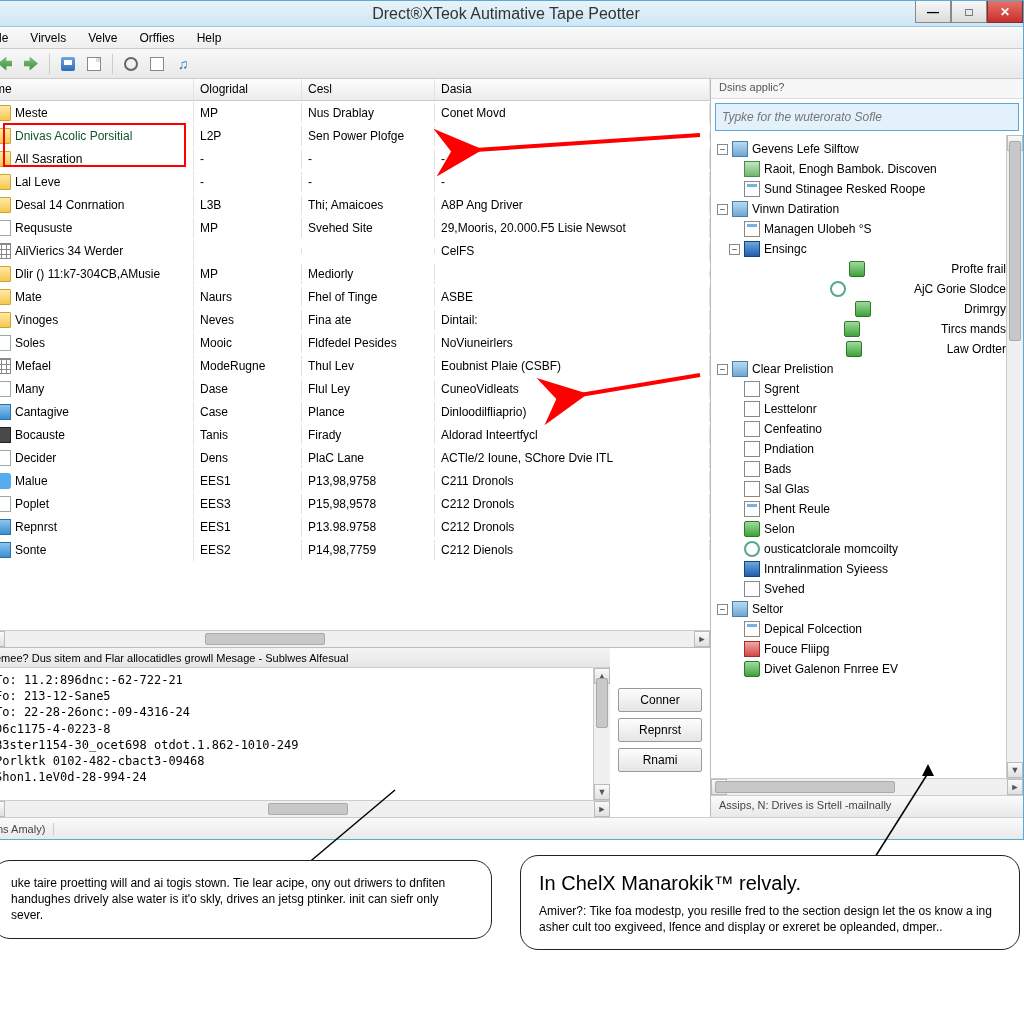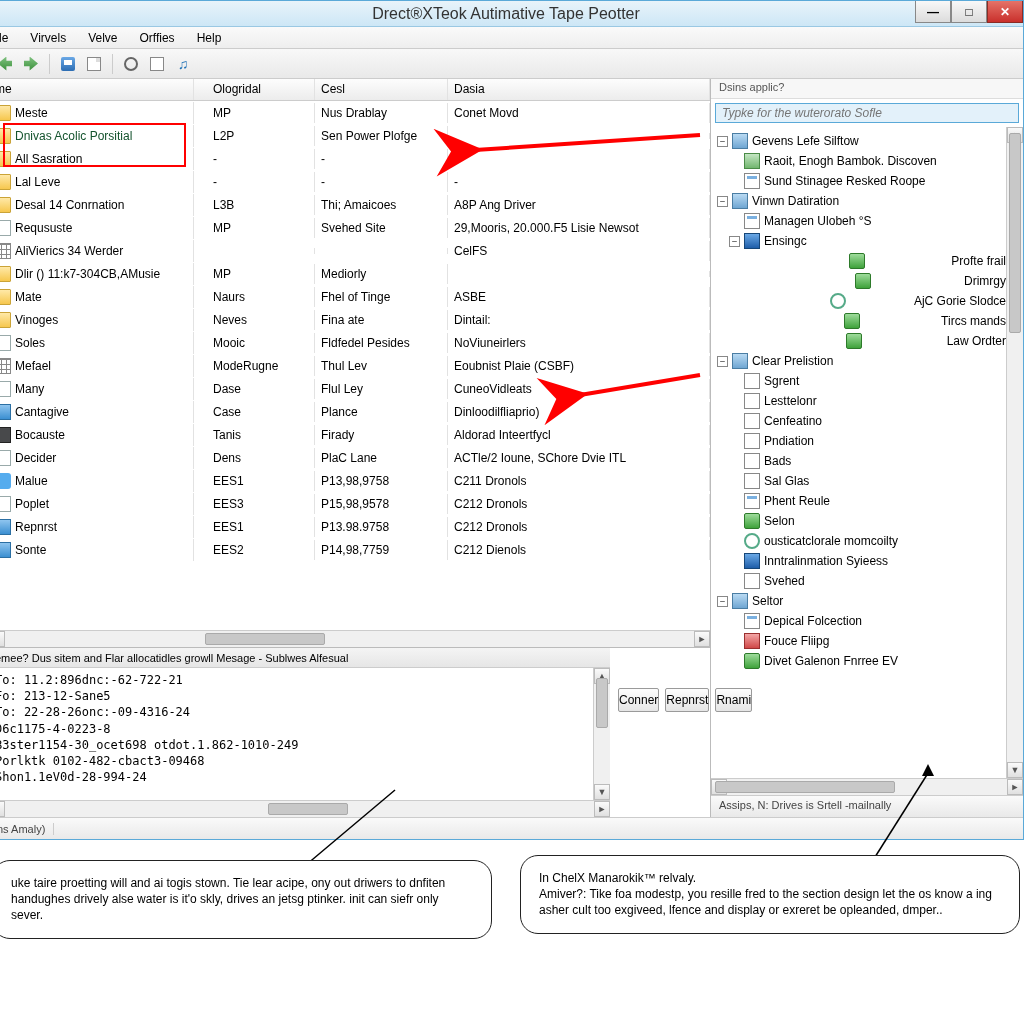--- a/index.html
+++ b/index.html
@@ -32,21 +32,21 @@
 .i-gear{ width:14px;height:14px;border:2px solid #666;border-radius:50%;position:relative;}
 .i-note{ background:#fff;border:1px solid #888;}
 .i-music{ color:#1b6fb5; font-size:14px; line-height:1;}
 
 .body { display:flex; height:calc(100% - 26px - 22px - 30px - 22px); }
 .mainpane { flex:1; display:flex; flex-direction:column; border-right:1px solid #bbb;}
 .sidepane { width:312px; display:flex; flex-direction:column;}
 
 .listhead { display:flex; height:22px; background:linear-gradient(#fdfdfd,#ececec); border-bottom:1px solid #ccc;}
 .listhead .col, .row .col { padding:3px 6px; border-right:1px solid #e2e2e2; white-space:nowrap; overflow:hidden; text-overflow:ellipsis;}
-.col.c1{ width:205px;} .col.c2{ width:108px;margin-left:13px;} .col.c3{ width:133px;} .col.c4{ flex:1;}
+.col.c1{ width:205px;} .col.c2{ width:108px;} .col.c3{ width:133px;} .col.c4{ flex:1;}
 .listbody { flex:1; overflow:hidden; background:#fff;}
 .row { display:flex; align-items:center; height:23px;}
 .row .ic { width:16px;height:16px; margin-right:4px; display:inline-block; vertical-align:middle;}
 .ic-folder{ background:linear-gradient(#ffe9a8,#f6c74e); border:1px solid #caa337; border-radius:1px;}
 .ic-file{ background:#fff; border:1px solid #9aa; position:relative;}
 .ic-blue{ background:linear-gradient(#8fc5ef,#3b8fd1); border:1px solid #2b6fa3;}
 .ic-grid{ background:#fff;border:1px solid #888;background-image:linear-gradient(#888 1px,transparent 1px),linear-gradient(90deg,#888 1px,transparent 1px);background-size:5px 5px;}
 .ic-dark{ background:#48494b;border:1px solid #222;}
 .ic-tw{ background:#55acee; border-radius:3px;}
 .row.sel .c1{ background:#fff; }
@@ -60,51 +60,51 @@
 .logtext{ flex:1; overflow:auto; padding:4px 6px; font-family:Consolas,monospace; font-size:12px; line-height:1.35; white-space:pre;}
 .scroll-y{ width:17px; background:#f0f0f0; border-left:1px solid #ccc; position:relative;}
 .scroll-y .thumb{ position:absolute; left:2px; right:2px; top:10px; height:50px; background:#c8c8c8; border:1px solid #aaa; border-radius:2px;}
 .scroll-y .arr{ position:absolute; left:0;right:0;height:16px; background:linear-gradient(#fafafa,#e0e0e0); border:1px solid #bbb; text-align:center; font-size:9px; line-height:14px; color:#555;}
 .scroll-y .arr.up{top:0;} .scroll-y .arr.dn{bottom:0;}
 .scroll-x{ height:17px; background:#f0f0f0; border-top:1px solid #ccc; display:flex; align-items:center; position:relative;}
 .scroll-x .thumb{ position:absolute; top:2px; bottom:2px; left:30%; width:120px; background:#c8c8c8; border:1px solid #aaa; border-radius:2px;}
 .scroll-x .arr{ width:16px; height:100%; background:linear-gradient(#fafafa,#e0e0e0); border:1px solid #bbb; text-align:center; font-size:9px; line-height:14px; color:#555;}
 .scroll-x .arr.rt{ margin-left:auto;}
 
-.btncol{ width:100px; padding:40px 8px 0; display:flex; flex-direction:row; gap:6px;}
+.btncol{ width:100px; padding:40px 8px 0; display:flex; flex-direction:column; gap:6px;}
 .wbtn{ height:24px; background:linear-gradient(#fdfdfd,#e5e5e5); border:1px solid #9a9a9a; border-radius:2px; font-size:12px; text-align:center; line-height:22px; cursor:default;}
 
 .statusbar{ height:22px; background:linear-gradient(#fafafa,#e9e9e9); border-top:1px solid #ccc; display:flex; align-items:center;}
 .statusbar .cell{ padding:0 8px; border-right:1px solid #ccc; font-size:11px; color:#444;}
 .statusbar .cell:last-child{ margin-left:auto; border-right:none; border-left:1px solid #ccc;}
 
 
 .sidetitle{ height:20px; padding:2px 8px; font-size:11px; color:#555; background:#f7f7f7; border-bottom:1px solid #ddd;}
 .sidesearch{ margin:4px; position:relative;}
-.sidesearch input{ width:100%; height:20px; padding:2px 6px; border:1px solid #5aa9d8; background:#e3f1fa; font-style:italic; color:#555; font-size:12px;}
+.sidesearch input{ width:100%; height:28px; padding:2px 6px; border:1px solid #5aa9d8; background:#e3f1fa; font-style:italic; color:#555; font-size:12px;}
 .tree{ flex:1; overflow:hidden; padding:4px 0; font-size:12px;}
 .tn{ display:flex; align-items:center; height:20px; padding-left:6px; white-space:nowrap;}
 .tn .tg{ width:11px; height:11px; border:1px solid #888; margin-right:4px; font-size:9px; line-height:9px; text-align:center; font-family:monospace; color:#444; background:#fff;}
 .tn.noexp .tg{ visibility:hidden;}
 .tn .nic{ width:16px; height:16px; margin-right:4px;}
 .ni-mon{ background:linear-gradient(#b9daf3,#6fa6d2); border:1px solid #4a7da3;}
 .ni-img{ background:linear-gradient(#c4e6c3,#72b66f); border:1px solid #4a8b47;}
 .ni-blue{ background:linear-gradient(#6aa8e6,#1f5ea9); border:1px solid #164678;}
 .ni-doc{ background:#fff; border:1px solid #888;}
 .ni-g{ background:linear-gradient(#9edc9b,#3fa23b); border:1px solid #2d7a2a; border-radius:2px;}
 .ni-gear{ width:14px;height:14px;border:2px solid #5a8; border-radius:50%;}
 .ni-red{ background:linear-gradient(#f3a6a6,#d04848); border:1px solid #9a2f2f;}
 .ni-pg{ background:#fff;border:1px solid #888; position:relative;}
 .ni-pg::after{content:"";position:absolute;left:2px;top:2px;right:2px;height:3px;background:#7ab0e0;}
 .depth1{padding-left:18px;} .depth2{padding-left:40px;justify-content:space-between;}
 .sidetree-wrap{ flex:1; display:flex;}
 .sidetree-wrap .tree{flex:1;}
 .side-floor{ height:22px; border-top:1px solid #ccc; font-size:11px; color:#444; padding:3px 8px; background:linear-gradient(#fafafa,#e9e9e9);}
 .callout{ position:absolute; background:#fff; border:1.5px solid #222; border-radius:18px; padding:14px 18px; font-size:14px; line-height:1.35;}
-.callout .ct{ font-size:12px; }
+.callout .ct{ font-size:20px; margin-bottom:6px;}
 
 svg.arrsvg{ position:absolute; pointer-events:none; overflow:visible;}
 </style>
 </head>
 <body>
 
 <div class="window">
   <div class="titlebar">
     <span class="title">Drect®XTeok Autimative Tape Peotter</span>
     <div class="winbtns">
@@ -353,27 +353,27 @@
               <span class="nic ni-blue"></span>
               <span>Ensingc</span>
             </div>
             <div class="tn depth2 noexp">
               <span class="tg"></span>
               <span class="nic ni-g"></span>
               <span>Profte frail</span>
             </div>
             <div class="tn depth2 noexp">
               <span class="tg"></span>
+              <span class="nic ni-gear"></span>
+              <span>AjC Gorie Slodce</span>
+            </div>
+            <div class="tn depth2 noexp">
+              <span class="tg"></span>
               <span class="nic ni-g"></span>
               <span>Drimrgy</span>
-            </div>
-            <div class="tn depth2 noexp">
-              <span class="tg"></span>
-              <span class="nic ni-gear"></span>
-              <span>AjC Gorie Slodce</span>
             </div>
             <div class="tn depth2 noexp">
               <span class="tg"></span>
               <span class="nic ni-g"></span>
               <span>Tircs mands</span>
             </div>
             <div class="tn depth2 noexp">
               <span class="tg"></span>
               <span class="nic ni-g"></span>
               <span>Law Ordter</span>

